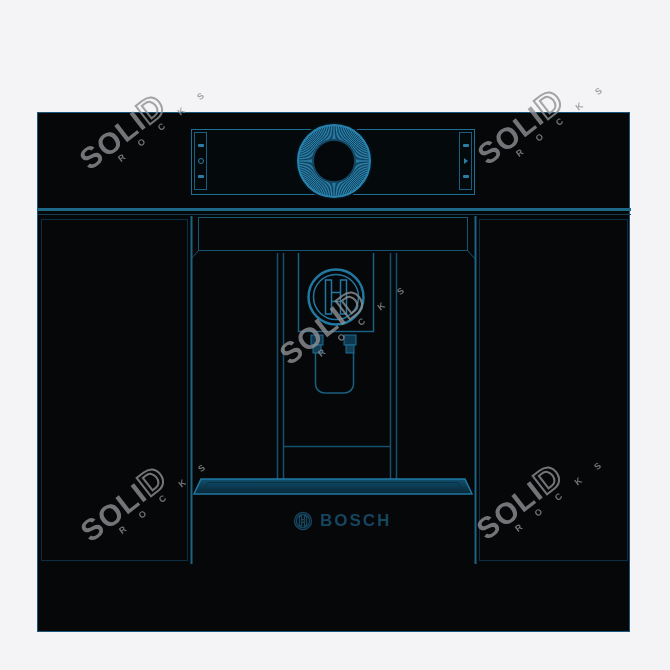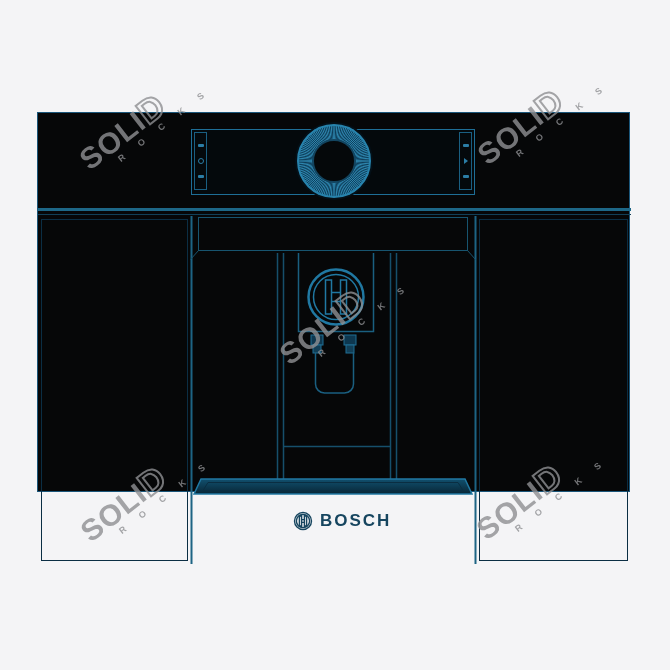--- a/index.html
+++ b/index.html
@@ -6,21 +6,21 @@
   body{
     width:670px;height:670px;
     background:#f4f4f6;
     font-family:"Liberation Sans", sans-serif;
     position:relative;overflow:hidden;
   }
   .stage{position:absolute;left:0;top:0;width:670px;height:670px;}
 
   
   .machine{
-    position:absolute;left:37px;top:112px;width:593px;height:380px;
+    position:absolute;left:37px;top:112px;width:593px;height:520px;
     background:#060708;
     border:1px solid #1a567a;
     box-sizing:border-box;
   }
   .machine svg.linework{position:absolute;left:0;top:0;}
 
   
   .display-bar{
     position:absolute;left:153px;top:16px;width:284px;height:66px;
     background:#04090c;

